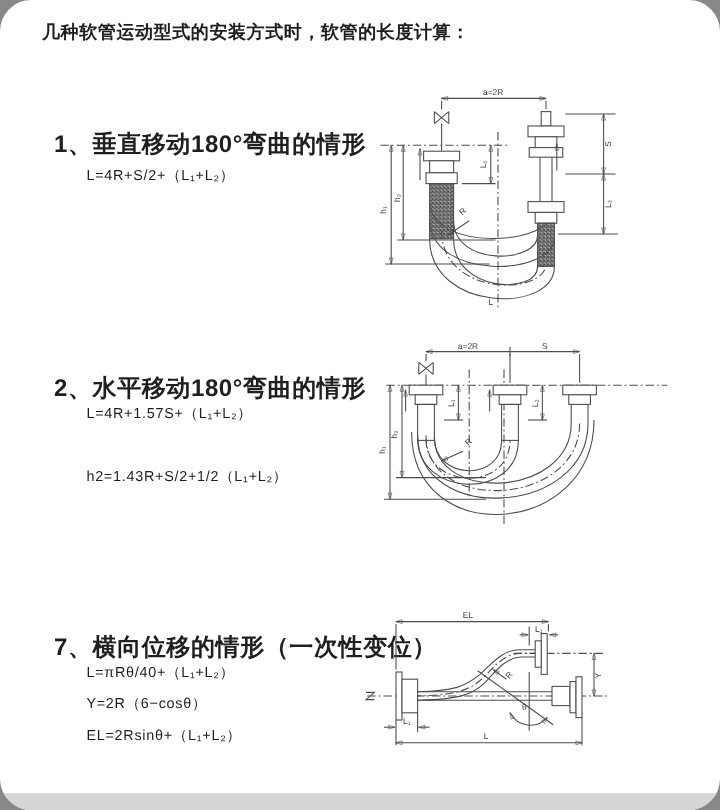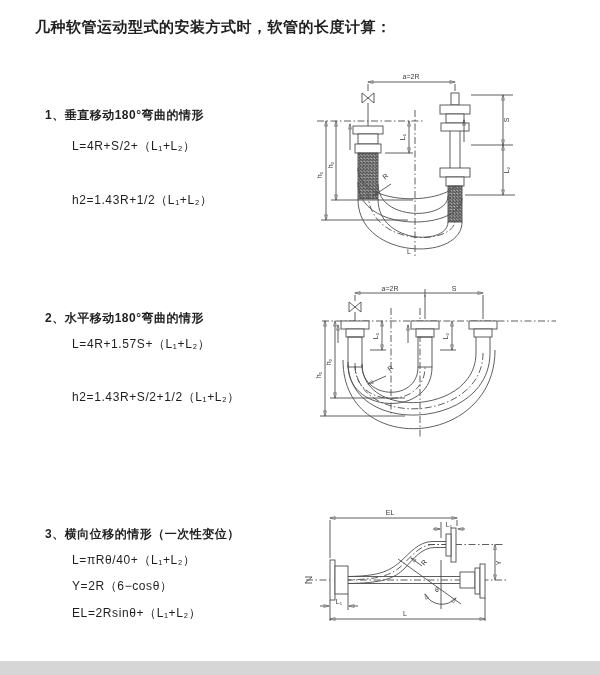--- a/index.html
+++ b/index.html
@@ -1,26 +1,26 @@
 <!DOCTYPE html>
 <html><head>
 <meta charset="utf-8">
 <style>
   html,body{margin:0;padding:0;background:#888;}
   .page{
     position:relative;width:600px;height:675px;background:#ffffff;
     font-family:"Liberation Sans","DejaVu Sans",sans-serif;
-    color:#1f1f1f;overflow:hidden;margin:0 auto;
+    color:#1f1f1f;overflow:hidden;margin:0 auto;border-radius:26px;
   }
   .doc-title{
     position:absolute;left:35px;top:18px;width:540px;
     font-size:15px;font-weight:bold;letter-spacing:0.5px;
   }
   .sec-heading{
-    position:absolute;left:45px;font-size:12px;font-weight:bold;letter-spacing:0.5px;
+    position:absolute;left:45px;font-size:20px;font-weight:bold;letter-spacing:0.5px;
   }
   .formula{
     position:absolute;left:72px;font-size:12px;font-weight:400;letter-spacing:0.6px;
     white-space:nowrap;
   }
   svg{position:absolute;overflow:visible;}
   svg line,svg path,svg rect,svg polyline{stroke:#4d4d4d;stroke-width:0.9;fill:none;}
   svg rect.solid{fill:#ffffff;}
   svg rect.braid{fill:url(#xh1);}
   svg .dd{stroke-dasharray:7 2.5 1.5 2.5;}
@@ -29,21 +29,20 @@
 </style>
 </head>
 <body>
 
 <div class="page">
 
   <div class="doc-title">几种软管运动型式的安装方式时，软管的长度计算：</div>
 
   <div class="sec-heading" style="top:107px">1、垂直移动180°弯曲的情形</div>
   <div class="formula" style="top:138px">L=4R+S/2+（L₁+L₂）</div>
-  <div class="formula" style="top:192px">h2=1.43R+1/2（L₁+L₂）</div>
 
   <svg style="left:303px;top:70px" width="230" height="192" viewBox="0 0 230 192">
     <defs>
       <marker id="ar1" viewBox="0 0 10 10" refX="9.5" refY="5" markerWidth="8" markerHeight="6" orient="auto-start-reverse">
         <path d="M0,2 L10,5 L0,8 z" fill="#4d4d4d" stroke="none"></path>
       </marker>
       <pattern id="xh1" width="3.2" height="3.2" patternUnits="userSpaceOnUse">
         <rect width="3.2" height="3.2" fill="#ffffff" stroke="none"></rect>
         <path d="M0,3.2 L3.2,0 M0,0 L3.2,3.2" stroke="#7a7a7a" stroke-width="0.45"></path>
       </pattern>
@@ -218,21 +217,21 @@
       <line x1="166" y1="57" x2="166" y2="73"></line>
       <line x1="180" y1="57" x2="180" y2="73"></line>
     </g>
 
     <g>
       <line x1="76" y1="96" x2="58" y2="104" marker-end="url(#ar2)"></line>
       <text transform="rotate(-40 82 90)" x="82" y="90" text-anchor="middle" font-size="8">R</text>
     </g>
   </svg>
 
-  <div class="sec-heading" style="top:526px">3、横向位移的情形（一次性变位）</div>
+  <div class="sec-heading" style="top:526px">7、横向位移的情形（一次性变位）</div>
   <div class="formula" style="top:552px">L=πRθ/40+（L₁+L₂）</div>
   <div class="formula" style="top:578px">Y=2R（6−cosθ）</div>
   <div class="formula" style="top:605px">EL=2Rsinθ+（L₁+L₂）</div>
 
   <svg style="left:298px;top:502px" width="270" height="130" viewBox="0 0 270 130">
     <defs>
       <marker id="ar3" viewBox="0 0 10 10" refX="9.5" refY="5" markerWidth="8" markerHeight="6" orient="auto-start-reverse">
         <path d="M0,2 L10,5 L0,8 z" fill="#4d4d4d" stroke="none"></path>
       </marker>
     </defs>

